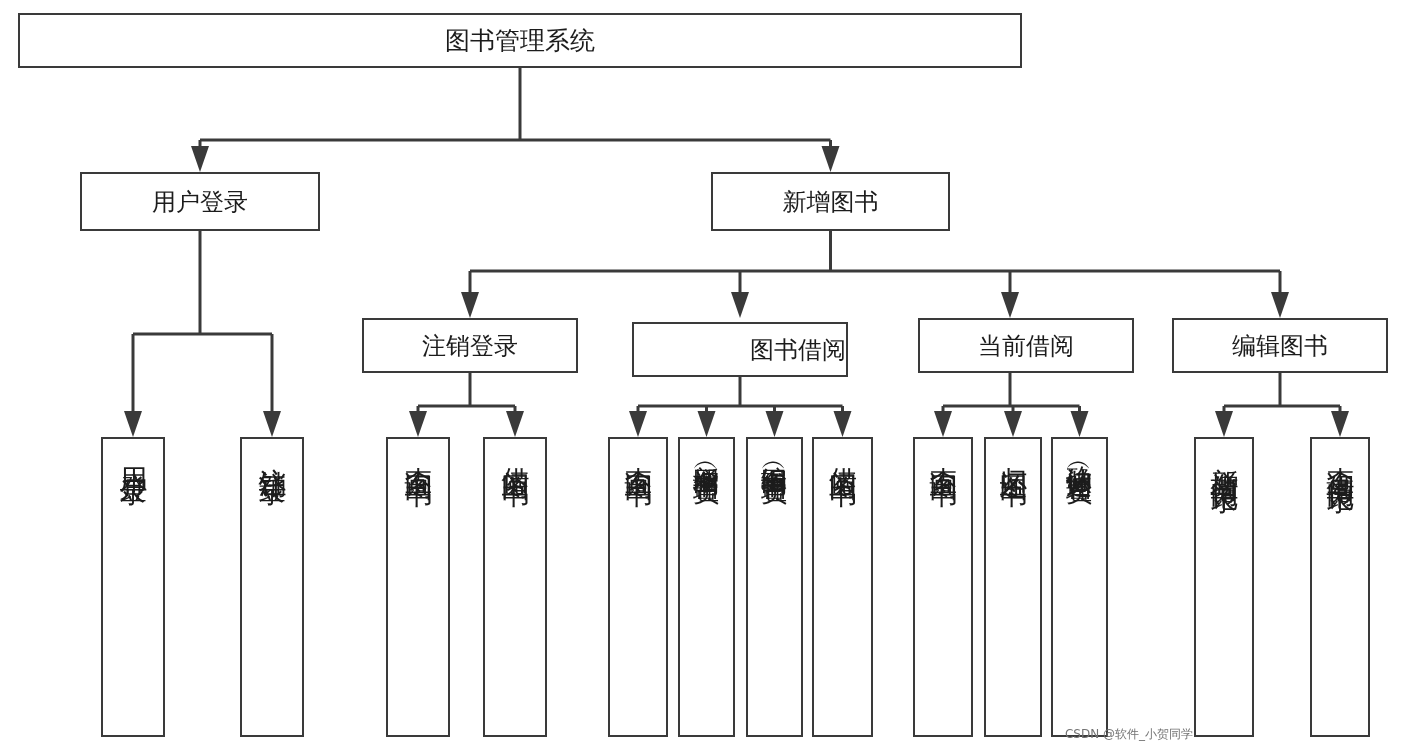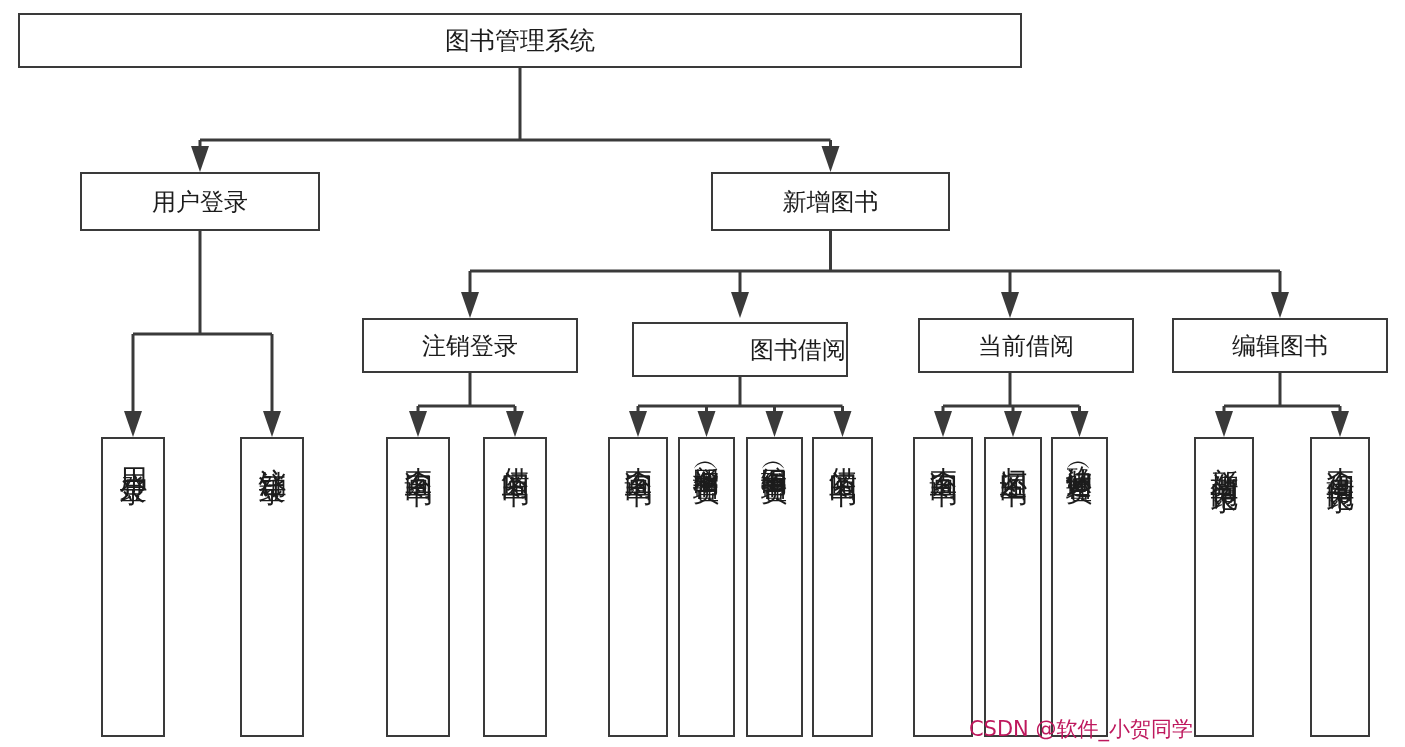--- a/index.html
+++ b/index.html
@@ -82,22 +82,22 @@
     fill: none;
   }
   #connectors polygon.arrow-head {
     fill: #3a3a3a;
     stroke: none;
   }
   .watermark {
     position: absolute;
     right: 8px;
     bottom: 4px;
-    color: #be185d;
-    font-size: 21px;
+    color: #737373;
+    font-size: 12px;
     font-family: "DejaVu Sans", "Liberation Sans", sans-serif;
     white-space: nowrap;
     user-select: none;
   }
 </style>
 </head>
 <body>
 
 <div id="diagram-root">
   <svg id="connectors" viewBox="0 0 1405 747">

